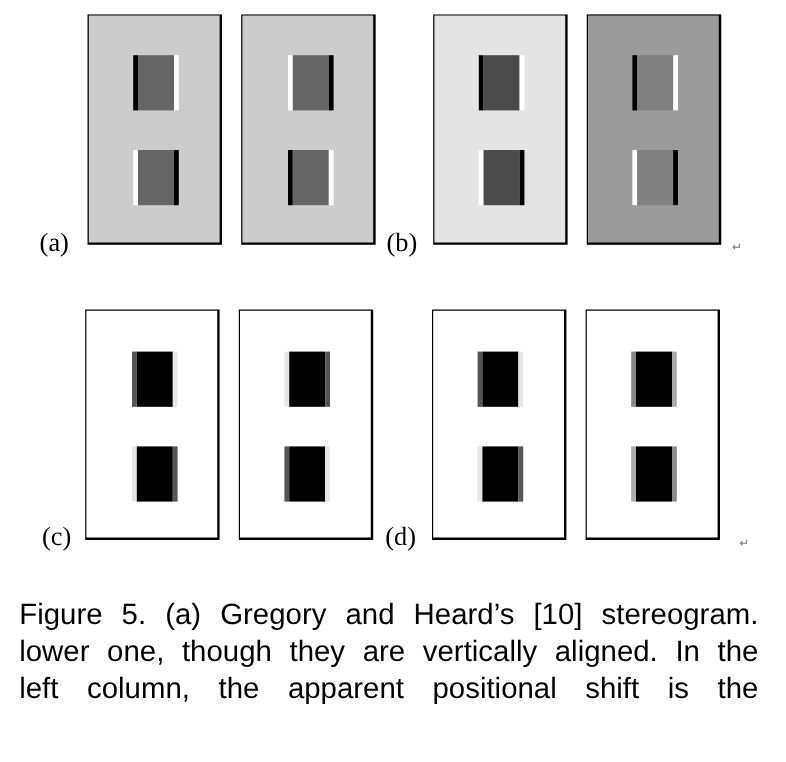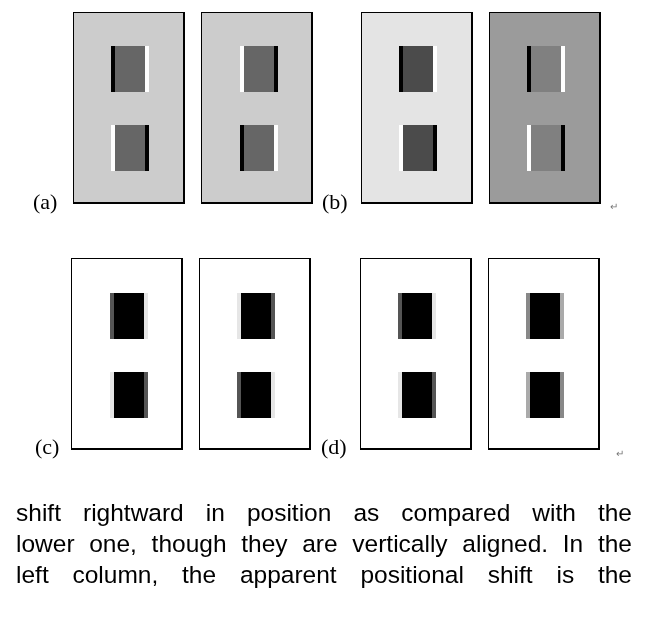--- a/index.html
+++ b/index.html
@@ -117,16 +117,16 @@
     </div>
   <div class="patch" style="left:37px; top:113px;">
       <div class="edge-l" style="background: rgb(170, 170, 170);"></div>
       <div class="core" style="background: rgb(0, 0, 0);"></div>
       <div class="edge-r" style="background: rgb(136, 136, 136);"></div>
     </div>
 </div>
 <div class="mark" style="left:616px; top:449px;">↵</div>
 
 <div class="caption">
-  <span class="line">shift rightward in position as compared with the</span>
+  <span class="line">Figure 5. (a) Gregory and Heard’s [10] stereogram.</span>
   <span class="line">lower one, though they are vertically aligned. In the</span>
   <span class="line">left column, the apparent positional shift is the</span>
 </div>
 
 </body></html>

